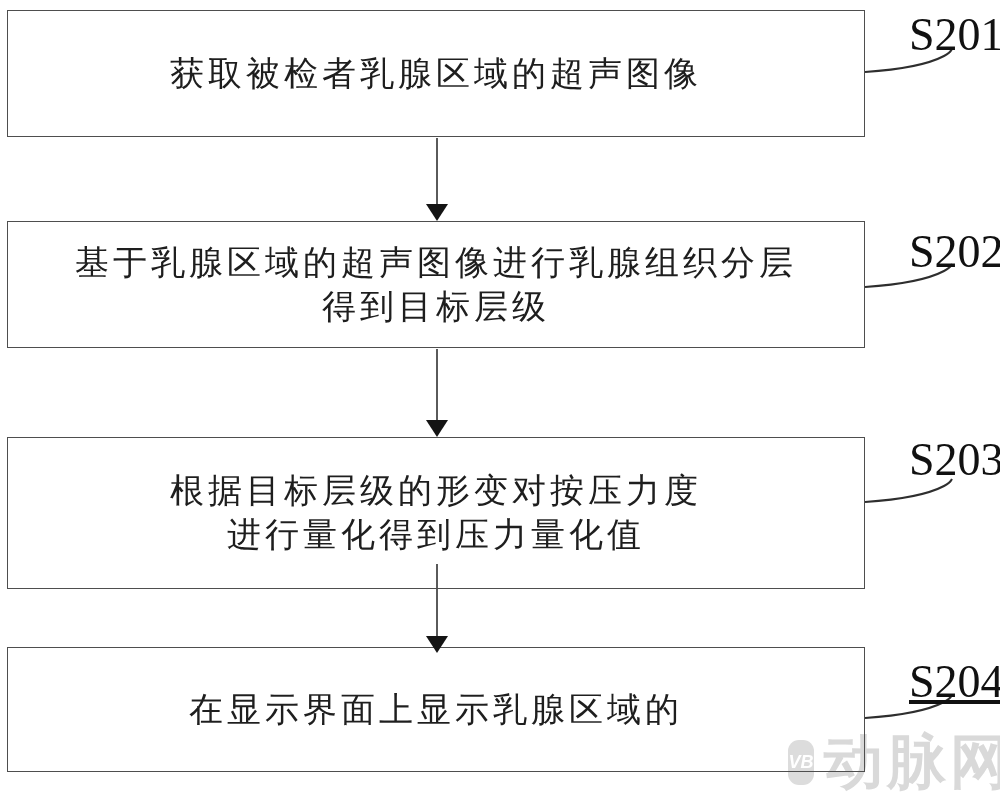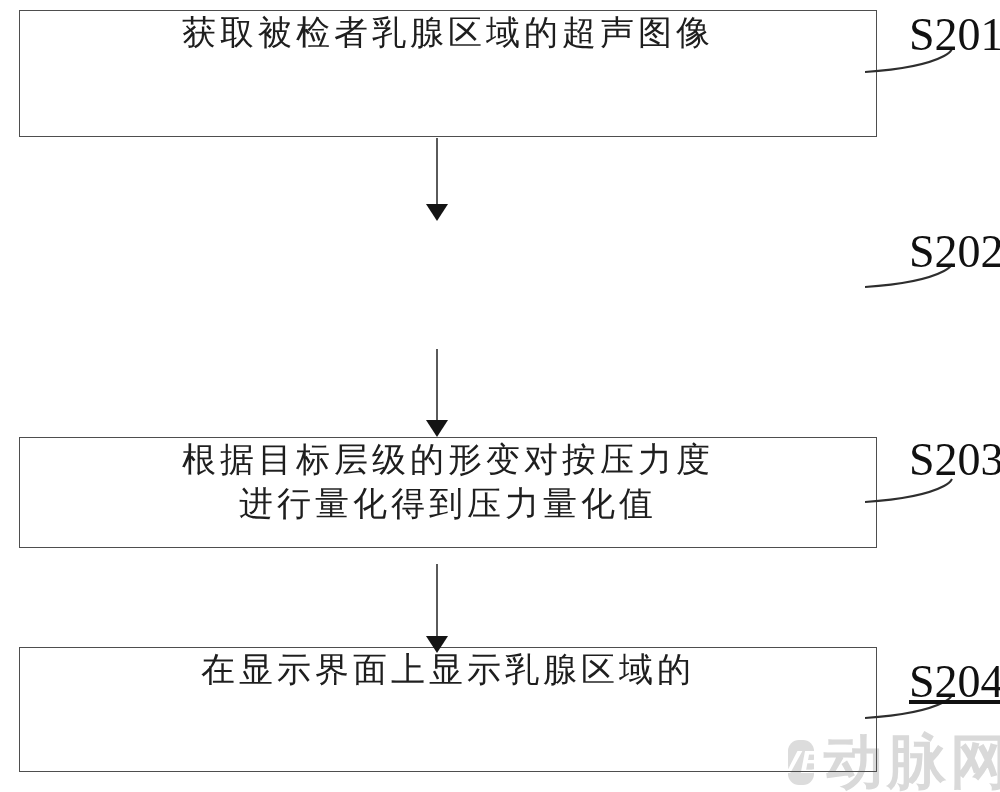--- a/index.html
+++ b/index.html
@@ -18,31 +18,31 @@
   .box {
     position: absolute;
     left: 7px;
     width: 858px;
     box-sizing: border-box;
     border: 1px solid #4e4e4e;
     background: transparent;
     display: flex;
     flex-direction: column;
     align-items: center;
+    justify-content: center;
     text-align: center;
     font-size: 34px;
     line-height: 44px;
     letter-spacing: 4px;
     color: #1e1e1e;
     z-index: 2;
-    margin-left: 12px;
   }
   .box-1 { top: 10px;  height: 127px; }
   .box-2 { top: 221px; height: 127px; }
-  .box-3 { top: 437px; height: 111px; }
+  .box-3 { top: 437px; height: 152px; }
   .box-4 { top: 647px; height: 125px; }
 
   
   .vline {
     position: absolute;
     left: 436px;
     width: 0;
     border-left: 2px solid #5a5a5a;
     z-index: 1;
   }
@@ -105,21 +105,21 @@
     font-family: "Liberation Sans", "DejaVu Sans", sans-serif;
   }
   .wm-logo {
     width: 26px;
     height: 45px;
     background: #dcdcdc;
     border-radius: 11px;
     color: #ffffff;
     font-weight: bold;
     font-style: italic;
-    font-size: 32px;
+    font-size: 18px;
     display: flex;
     align-items: center;
     justify-content: center;
   }
   .wm-text {
     font-size: 59px;
     font-weight: bold;
     color: #d9d9d9;
     letter-spacing: 4px;
     line-height: 1;
@@ -134,20 +134,24 @@
   <div class="watermark">
     <div class="wm-logo">VB</div>
     <div class="wm-text">动脉网</div>
   </div>
 
   <div class="box box-1">
     <span>获取被检者乳腺区域的超声图像</span>
     <span></span>
   </div>
 
+  <div class="box box-2">
+    <span>基于乳腺区域的超声图像进行乳腺组织分层</span>
+    <span>得到目标层级</span>
+  </div>
 
   <div class="box box-3">
     <span>根据目标层级的形变对按压力度</span>
     <span>进行量化得到压力量化值</span>
   </div>
 
   <div class="box box-4">
     <span>在显示界面上显示乳腺区域的</span>
   </div>
 

